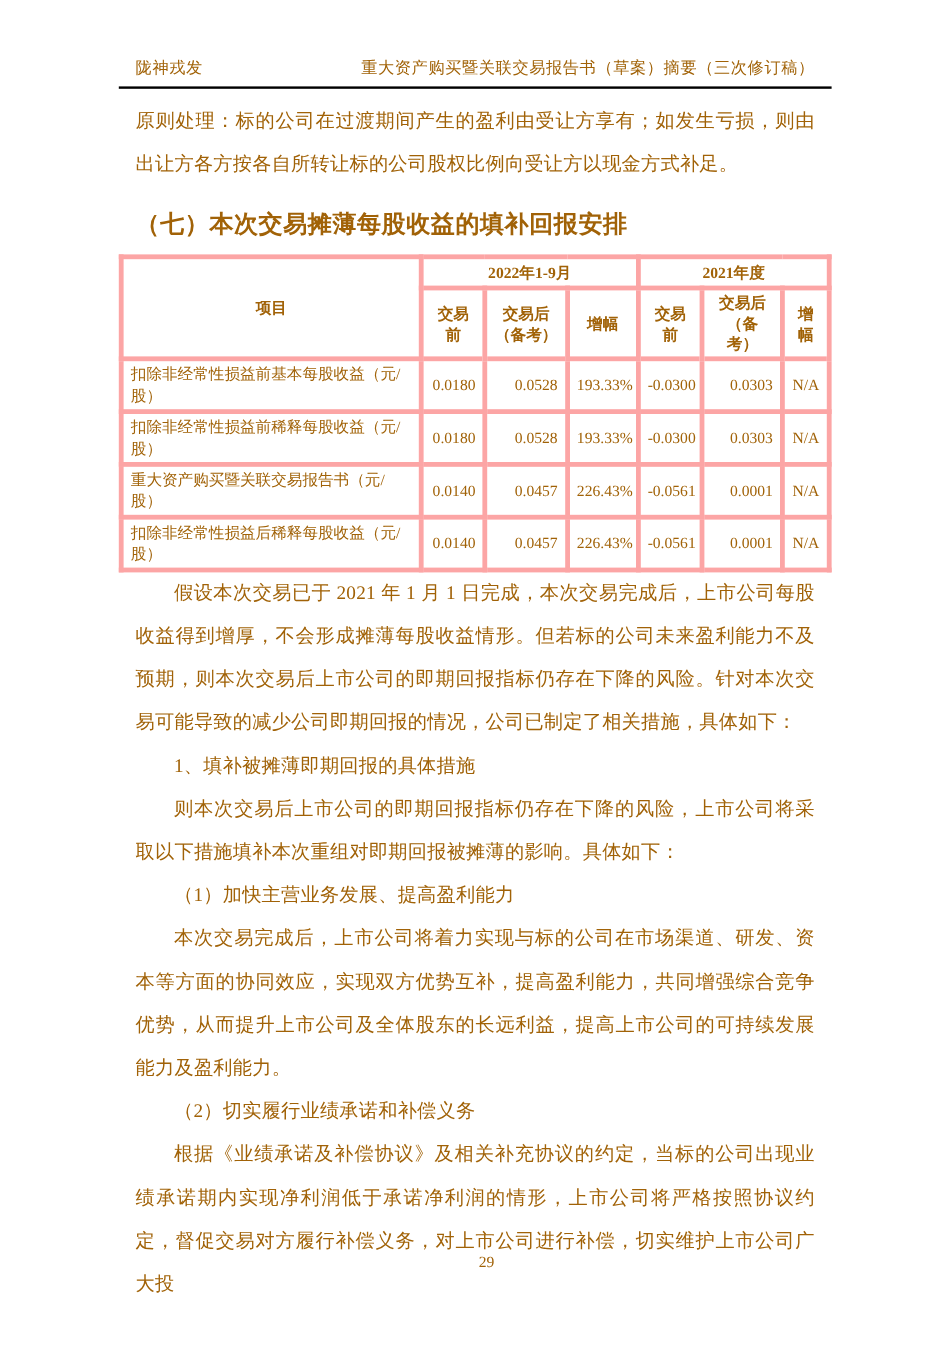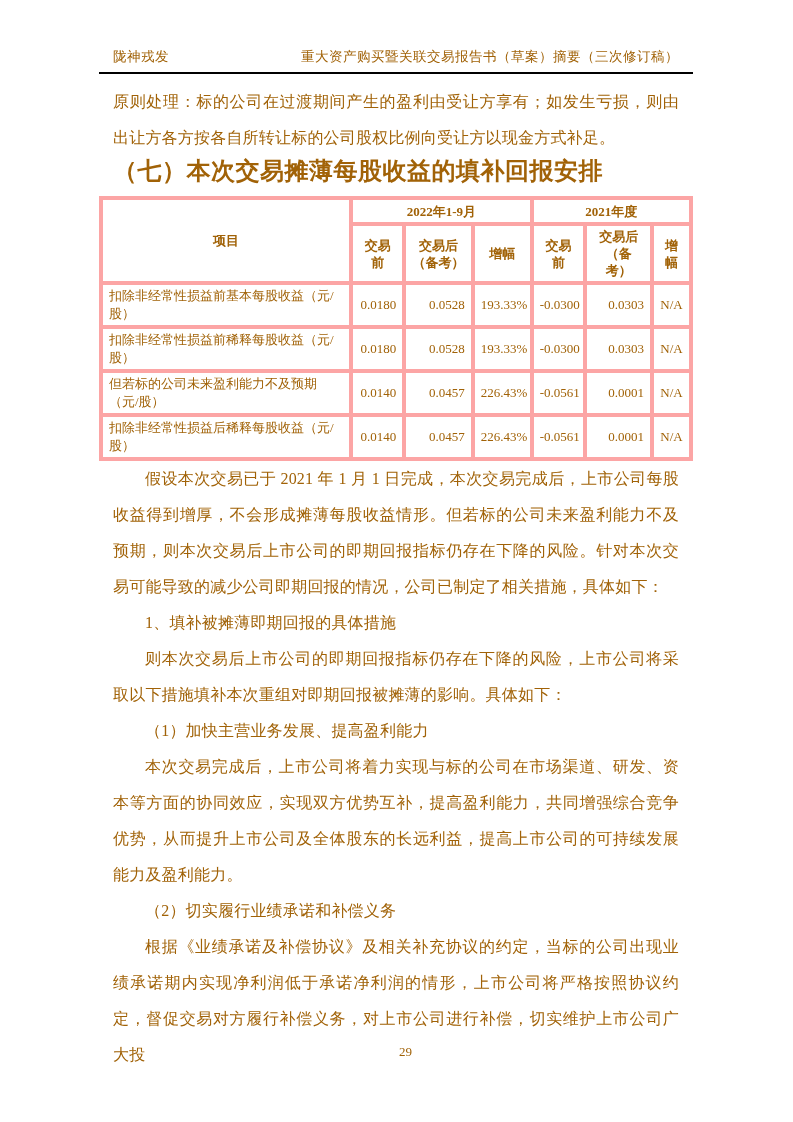--- a/index.html
+++ b/index.html
@@ -25,24 +25,24 @@
   
   .para {
     margin:0 14px;
     font-size:16px; line-height:36px;
     text-align:justify;
     letter-spacing:0.2px;
   }
   .indent { text-indent:2em; }
   .first-para { margin-top:10px; }
   .section-heading {
-    margin:0 14px 10px 14px;
+    margin:16px 14px 10px 14px;
     font-family:Liberation Sans, sans-serif;
     font-weight:bold;
-    font-size:24px; line-height:30px;
+    font-size:20px; line-height:30px;
     letter-spacing:0.5px;
   }
   .after-heading { margin-top:4px; }
   
   table.eps {
     width:100%;
     border-collapse:collapse;
     margin-top:8px;
     border-top:2.5px solid #000;
     border-bottom:2.5px solid #000;
@@ -127,21 +127,21 @@
     <tr class="data">
       <td class="rowlabel">扣除非经常性损益前稀释每股收益（元/股）</td>
       <td class="num">0.0180</td>
       <td class="num">0.0528</td>
       <td class="num">193.33%</td>
       <td class="num">-0.0300</td>
       <td class="num">0.0303</td>
       <td class="num">N/A</td>
     </tr>
     <tr class="data">
-      <td class="rowlabel">但若标的公司未来盈利能力不及预期（元/股）</td>
+      <td class="rowlabel">重大资产购买暨关联交易报告书（元/股）</td>
       <td class="num">0.0140</td>
       <td class="num">0.0457</td>
       <td class="num">226.43%</td>
       <td class="num">-0.0561</td>
       <td class="num">0.0001</td>
       <td class="num">N/A</td>
     </tr>
     <tr class="data">
       <td class="rowlabel">扣除非经常性损益后稀释每股收益（元/股）</td>
       <td class="num">0.0140</td>

